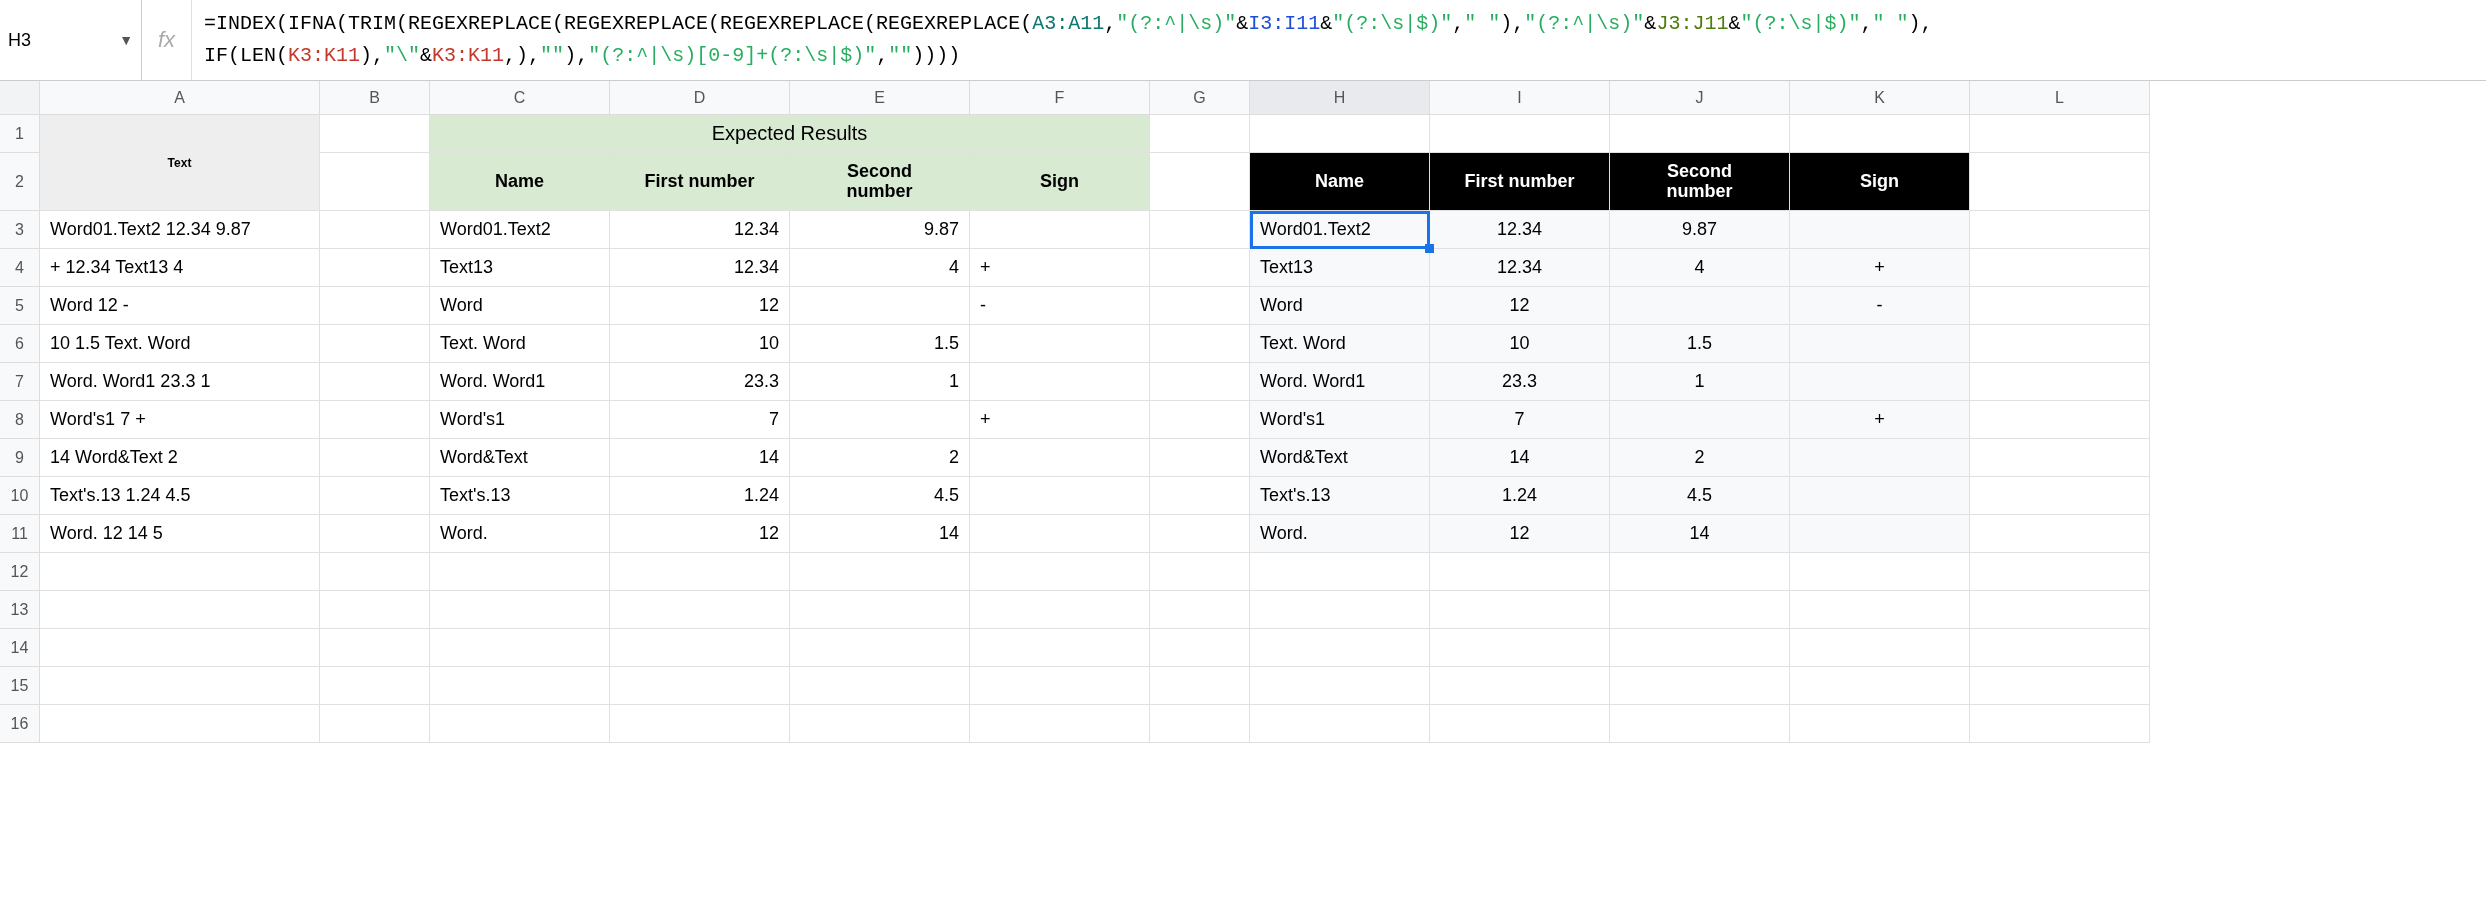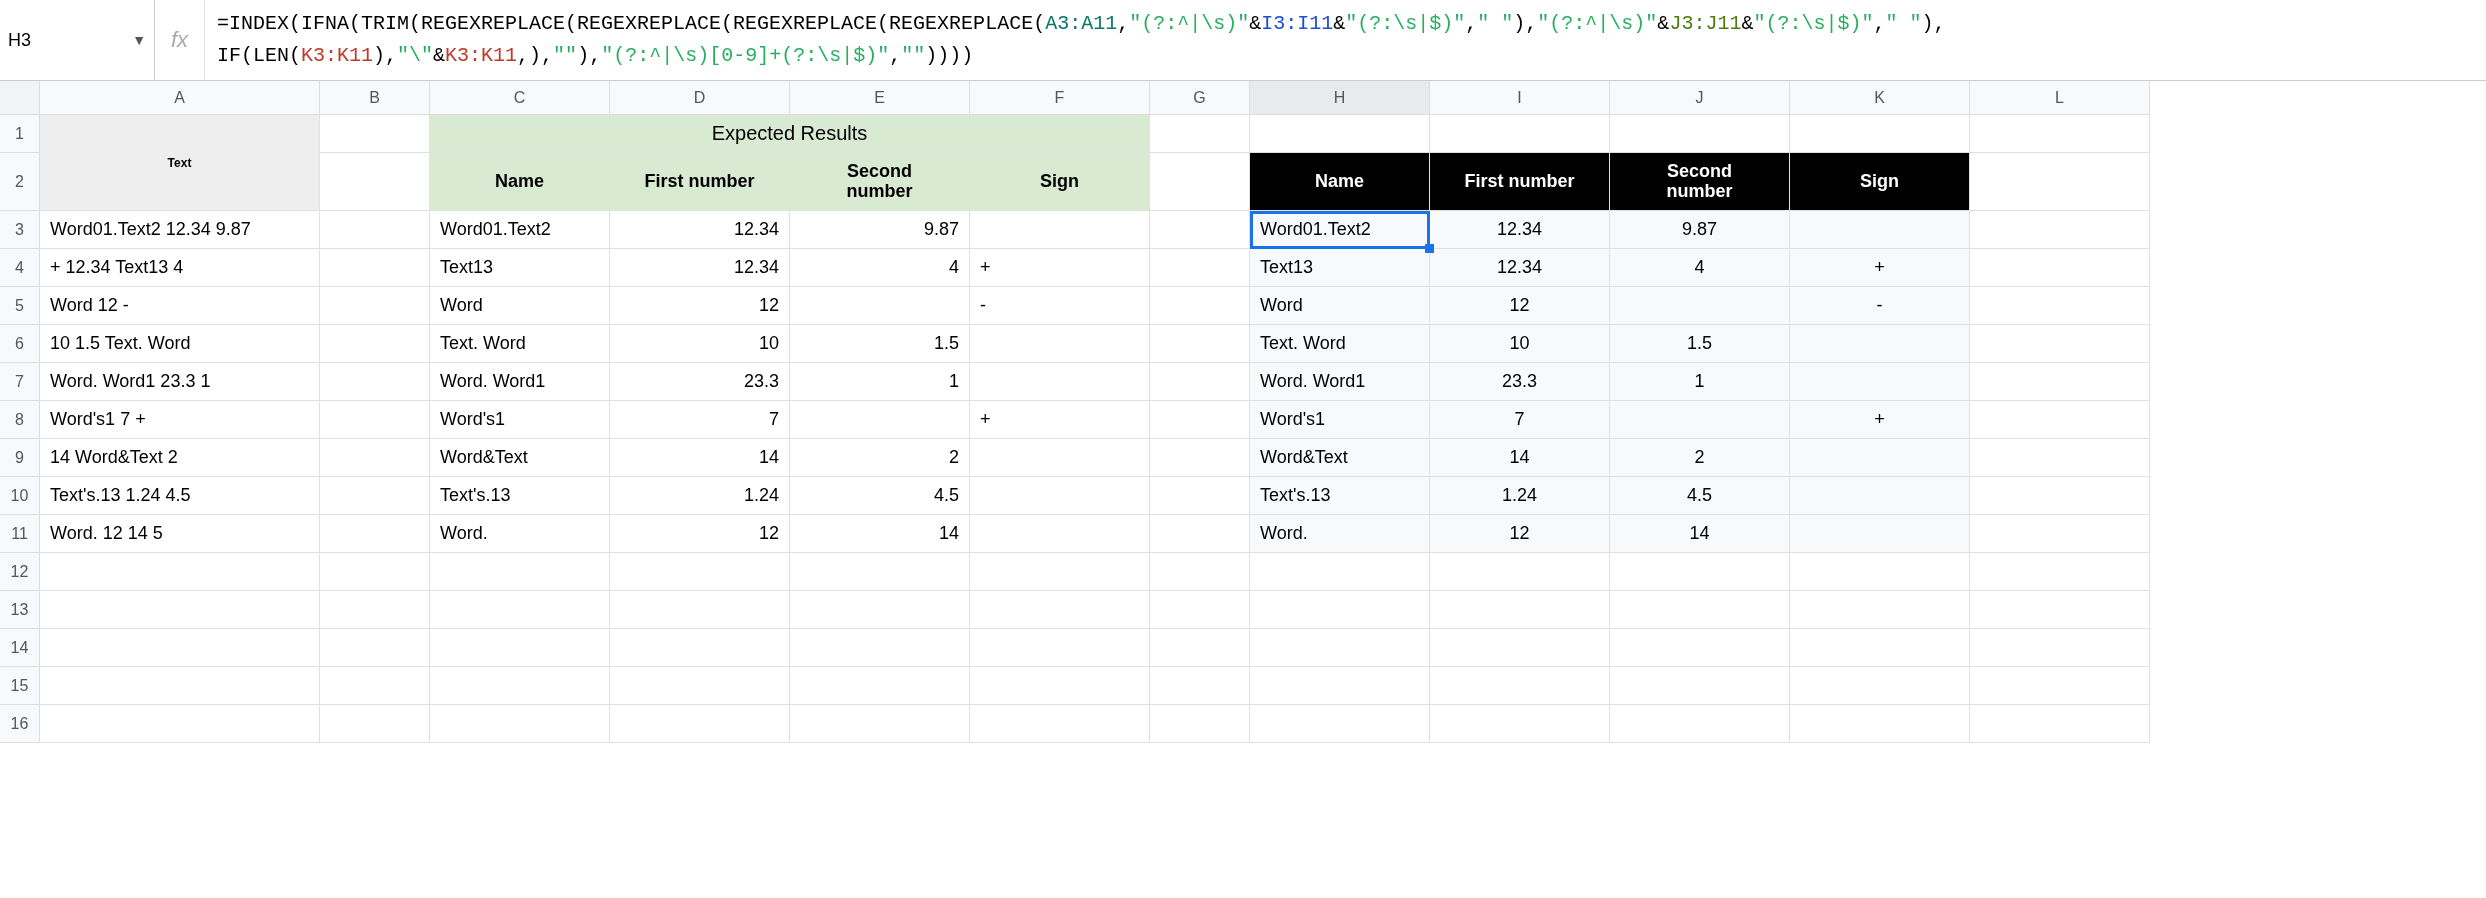--- a/index.html
+++ b/index.html
@@ -1,19 +1,19 @@
 <!DOCTYPE html>
 <html><head>
   <meta charset="utf-8">
   <style>
     * { box-sizing: border-box; margin: 0; padding: 0; }
     body { font-family: Arial, sans-serif; font-size: 18px; background: #fff; color: #000; }
     
     .formula-bar { display: flex; align-items: stretch; border-bottom: 1px solid #ccc; min-height: 80px; }
-    .cell-ref-box { display: flex; align-items: center; width: 155px; border-right: 1px solid #ccc; padding: 0 8px; }
+    .cell-ref-box { display: flex; align-items: center; width: 142px; border-right: 1px solid #ccc; padding: 0 8px; }
     .cell-ref-input { border: none; outline: none; font-size: 18px; width: 100px; }
     .dropdown-arrow { margin-left: auto; color: #555; font-size: 14px; }
     .fx-box { width: 50px; display: flex; align-items: center; justify-content: center; color: #aaa; font-style: italic; font-size: 22px; border-right: 1px solid #e0e0e0; }
     .formula-content { flex: 1; padding: 8px 12px; font-family: 'Courier New', monospace; font-size: 20px; line-height: 1.6; display: flex; flex-direction: column; justify-content: center; }
     .formula-line { white-space: pre; }
     
     .tok-black { color: #000; text-align: right; }
     .tok-orange { color: #0f766e; }
     .tok-green { color: #27ae60; }
     .tok-teal { color: #1d4ed8; }

